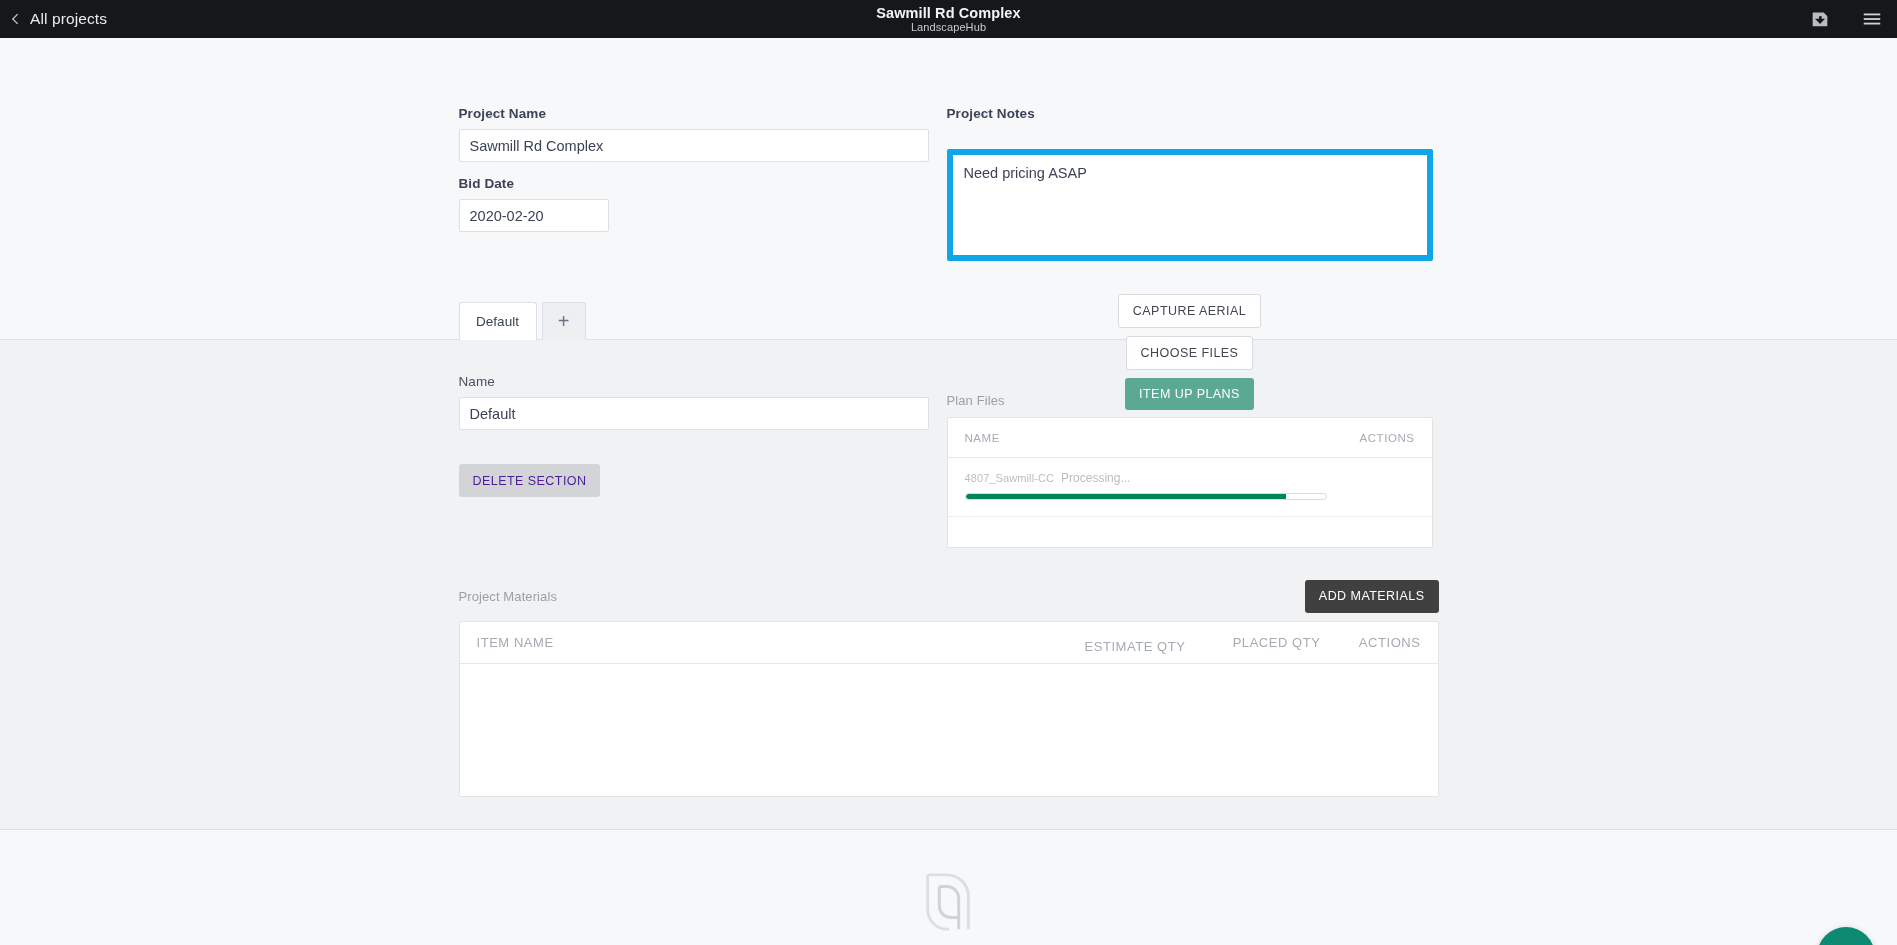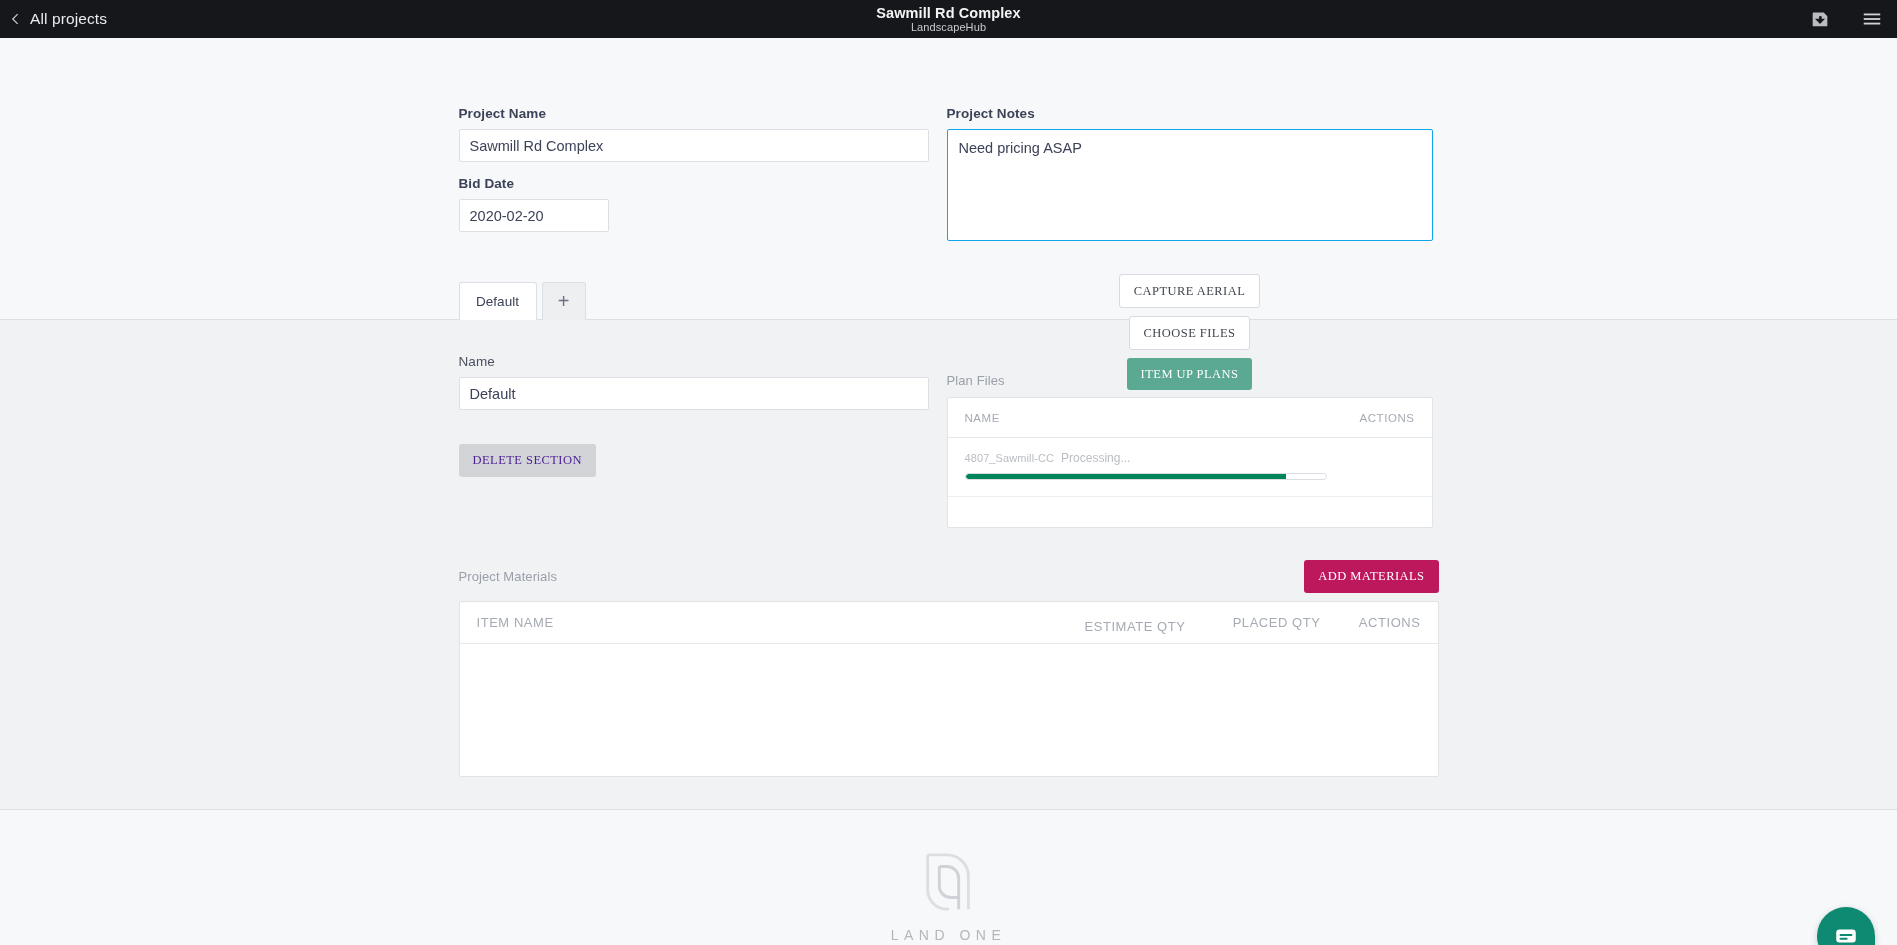--- a/index.html
+++ b/index.html
@@ -121,30 +121,31 @@
     padding: 0 10px;
     font-family: "Liberation Sans", sans-serif;
     font-size: 14.5px;
     color: #3c4257;
     outline: none;
   }
   .txt-input.date { width: 150px; }
   .notes-area {
     width: 100%;
     height: 112px;
-    border: 1px solid #0ea5e9;
+    border: 6px solid #0ea5e9;
     background: #ffffff;
     border-radius: 2px;
     padding: 9px 11px;
     font-family: "Liberation Sans", sans-serif;
     font-size: 14.5px;
     color: #3c4257;
     resize: none;
     outline: none;
     line-height: 18px;
+    margin-top: 20px;
   }
   .field-gap { height: 14px; }
 
   
   .tabs-row {
     display: flex;
     align-items: flex-end;
     gap: 5px;
     margin-top: 37px;
     position: relative;
@@ -187,21 +188,21 @@
     background: #f1f2f4;
     padding-top: 34px;
     padding-bottom: 32px;
   }
 
   .lower-cols { display: flex; gap: 18px; }
   .lower-left { width: 470px; }
   .lower-right { width: 486px; }
 
   .btn {
-    font-family: Liberation Serif, serif;
+    font-family: Liberation Sans, sans-serif;
     font-size: 12.5px;
     letter-spacing: .45px;
     border-radius: 3px;
     border: none;
     cursor: pointer;
     padding: 16px 14px;
     height: 32px;
     display: inline-flex;
     align-items: center;
     justify-content: center;
@@ -211,21 +212,21 @@
     background: #d2d4d8;
     color: #4c1d95;
     height: 33px;
   }
   .btn-white {
     background: #ffffff;
     color: #41464f;
     border: 1px solid #d8dadf;
   }
   .btn-sage { background: #5ba893; color: #ffffff; }
-  .btn-green { background: #be185d; color: #ffffff; height: 33px; }
+  .btn-green { background: #404040; color: #ffffff; height: 33px; }
 
   .delete-wrap { margin-top: 34px; }
 
   
   .plan-head {
     display: flex;
     align-items: center;
     justify-content: flex-end;
     gap: 8px;
     position: relative;

